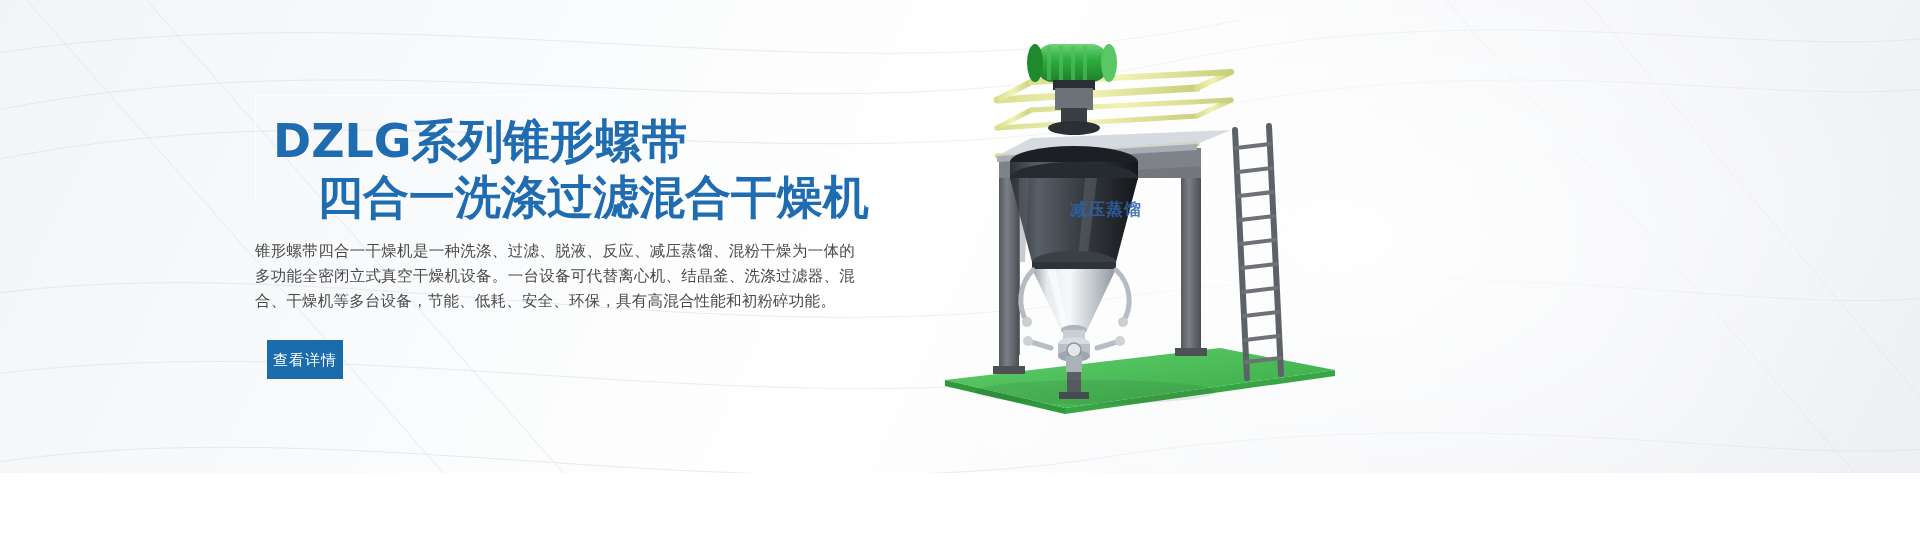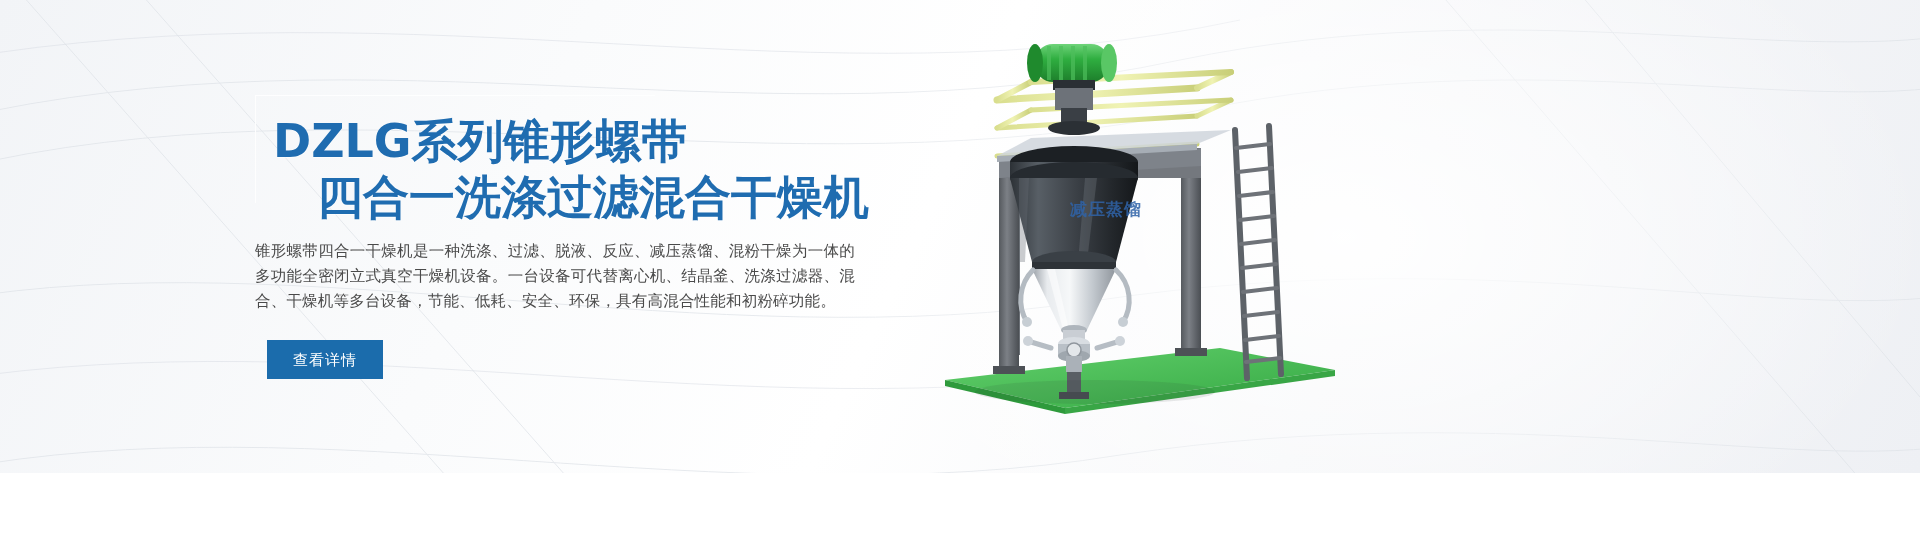--- a/index.html
+++ b/index.html
@@ -99,21 +99,21 @@
   }
 
   .cta {
     display: inline-block;
     margin-top: 26px;
     margin-left: 12px;
     background: #1b6cac;
     color: #ffffff;
     font-size: 15px;
     line-height: 1;
-    padding: 12px 26px;
+    padding: 12px 6px;
     border: none;
     cursor: pointer;
     letter-spacing: 1px;
   }
 
   
   .machine {
     position: absolute;
     left: 935px;
     top: 30px;

